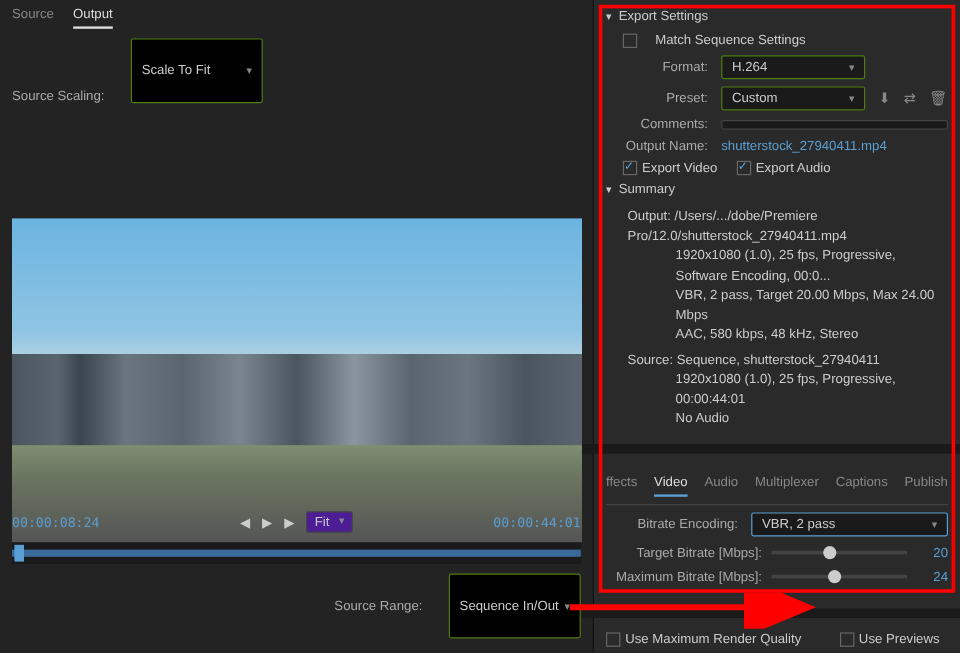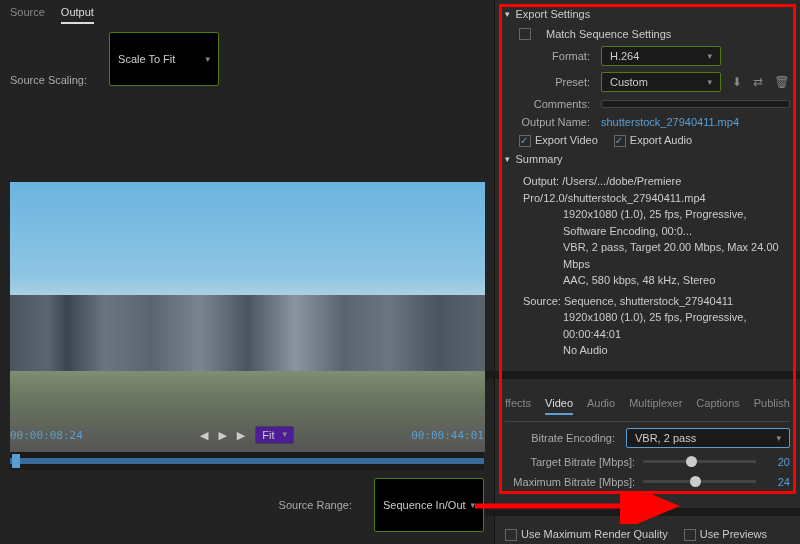--- a/index.html
+++ b/index.html
@@ -179,21 +179,21 @@
       <div class="slider-row">
         <span class="slider-lbl">Maximum Bitrate [Mbps]:</span>
         <div class="slider">
             <div class="slider-thumb" style="left:42%"></div>
           </div>
         <span class="slider-val">24</span>
       </div>
     </div>
     <div class="divider"></div>
     <div class="sect" style="padding-top:2px">
-      <div class="form-row" style="gap:16px">
+      <div class="form-row" style="gap:32px">
         <span><span class="cb"></span><span>Use Maximum Render Quality</span></span>
         <span><span class="cb"></span><span>Use Previews</span></span>
       </div>
 
     </div>
   </div>
 </div>
 
 <svg class="arrow" width="220" height="30">
   <defs>

